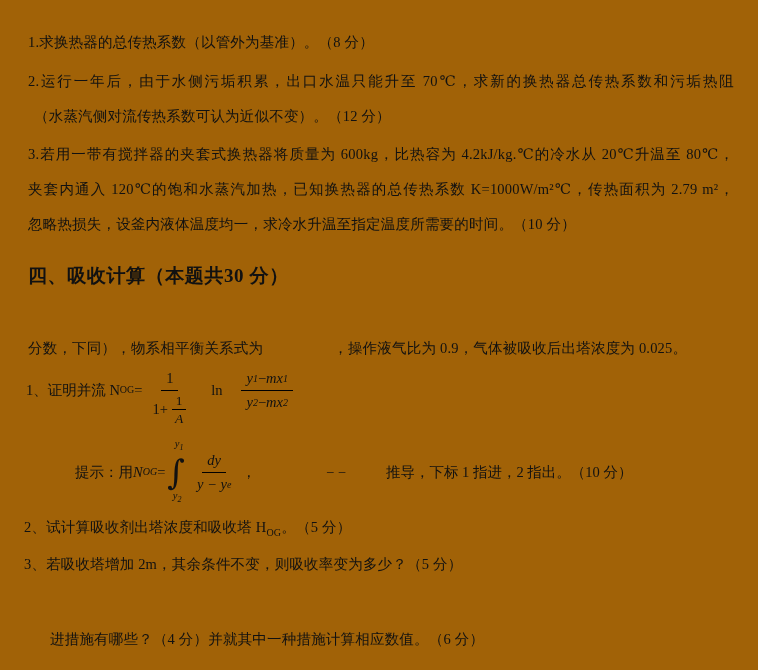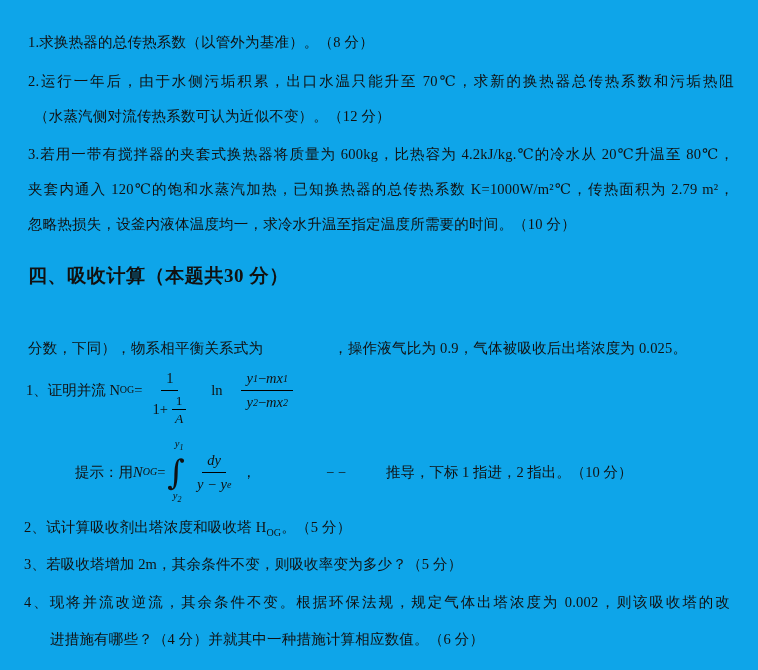--- a/index.html
+++ b/index.html
@@ -1,20 +1,20 @@
 <!DOCTYPE html>
 <html><head>
 <meta charset="utf-8">
 <style>
   html,body { margin:0; padding:0; background:#ffffff; }
   .page {
     position: relative;
     width: 758px;
     height: 670px;
-    background: #0ea5e9;
+    background: #a16207;
     color: #111111;
     font-family: "Liberation Serif", "DejaVu Serif", serif;
     font-size: 14.5px;
     overflow: hidden;
   }
   .line {
     position: absolute;
     left: 28px;
     white-space: nowrap;
     line-height: 20px;
@@ -157,16 +157,15 @@
     <span class="sp70"></span>
     <span>− −</span>
     <span class="sp40"></span>
     <span>推导，下标 1 指进，2 指出。（10 分）</span>
   </div>
 
   <div class="line" style="top:517px; left:24px">
     <span>2、试计算吸收剂出塔浓度和吸收塔 H</span><sub class="s">OG</sub><span>。（5 分）</span>
   </div>
   <div class="line" style="top:554px; left:24px">3、若吸收塔增加 2m，其余条件不变，则吸收率变为多少？（5 分）</div>
-  <div class="line fill" style="top:592px; left:24px">4、现将并流改逆流，其余条件不变。根据环保法规，规定气体出塔浓度为 0.002，则该吸收塔的改</div>
   <div class="line" style="top:629px; left:50px">进措施有哪些？（4 分）并就其中一种措施计算相应数值。（6 分）</div>
 
 </div>
 
 </body></html>

